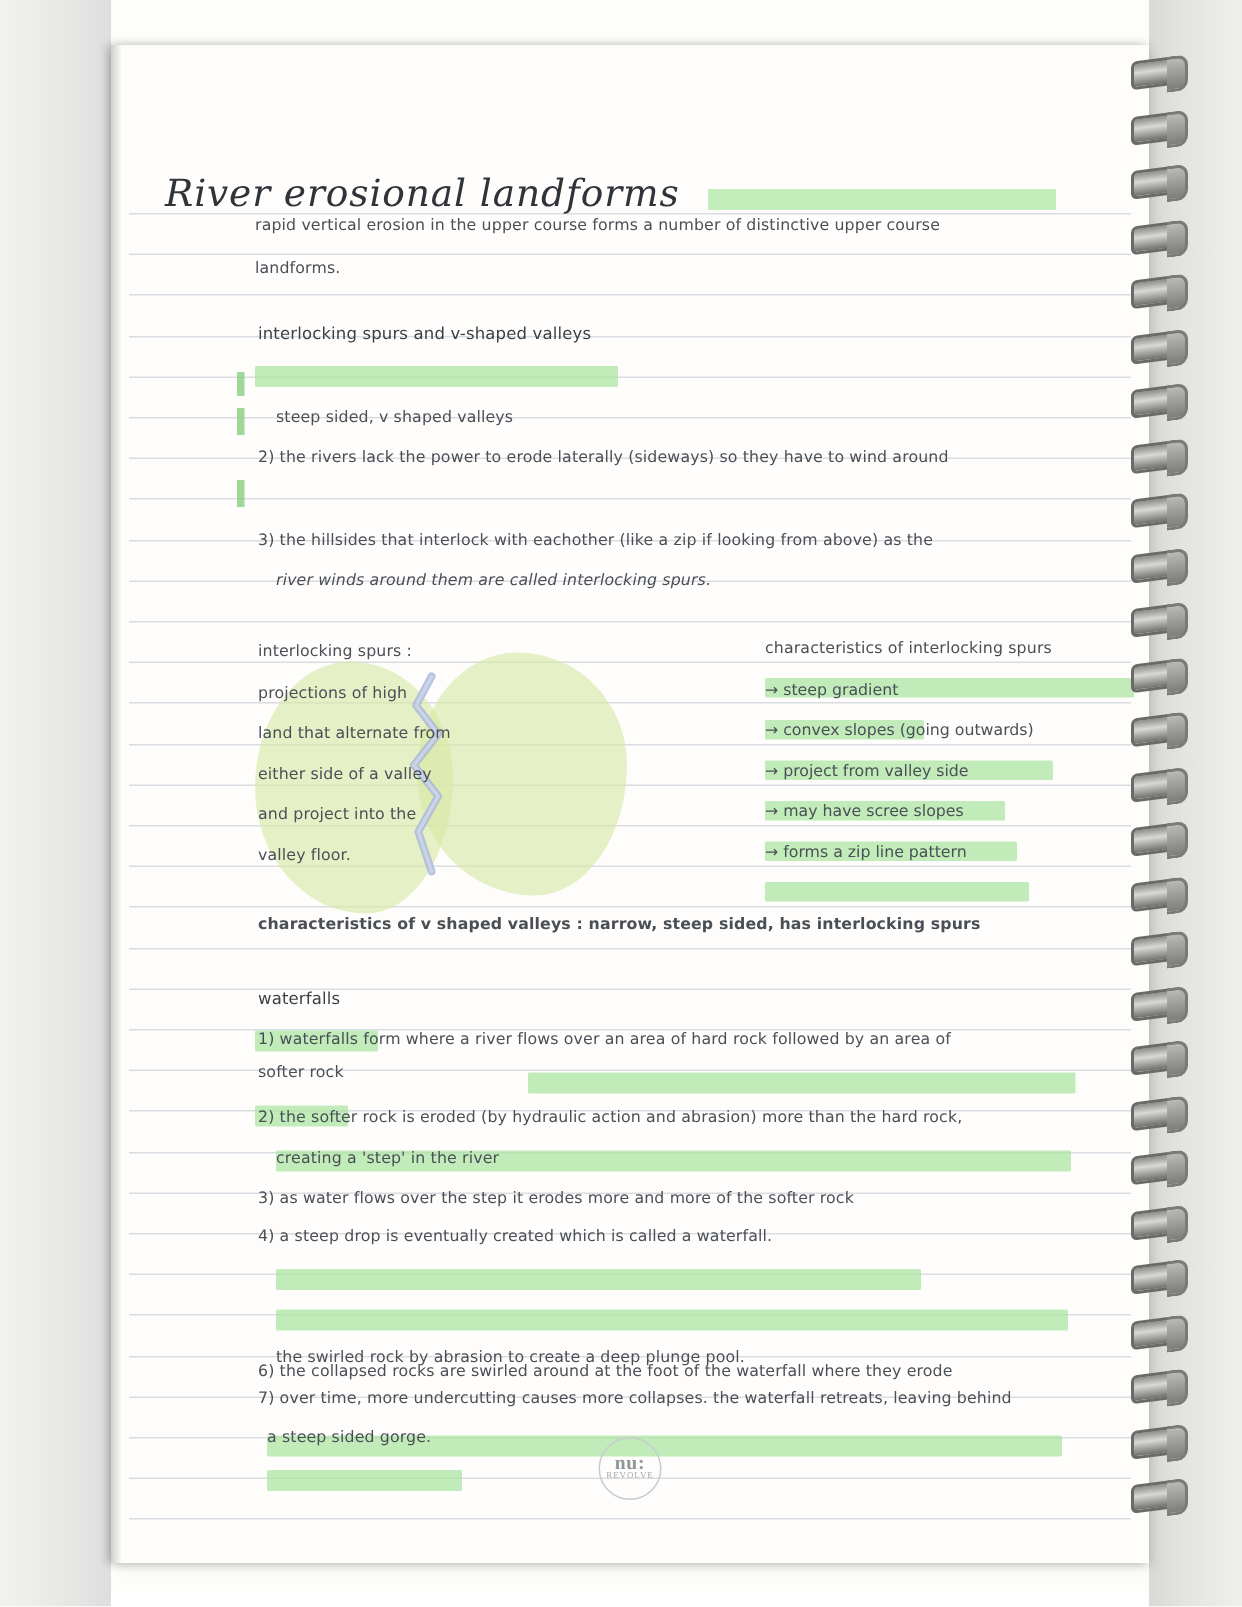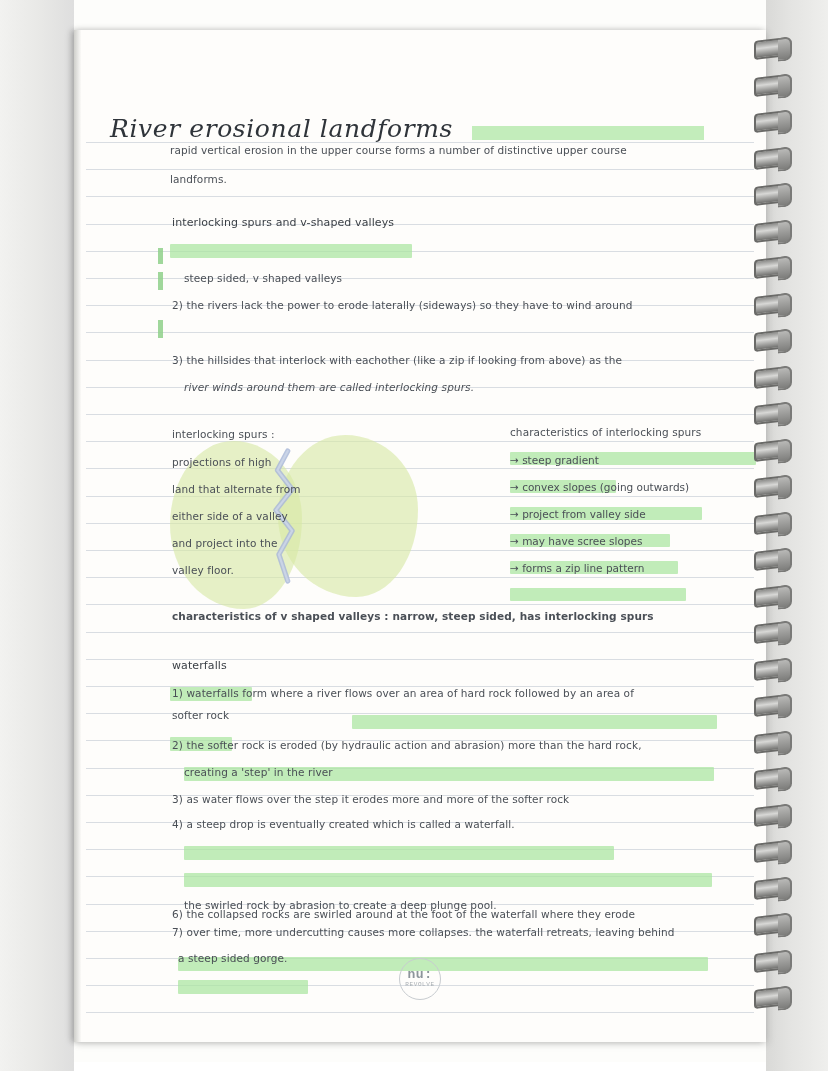--- a/index.html
+++ b/index.html
@@ -160,21 +160,21 @@
   }
   
   .logo {
     position: absolute;
     left: 50%;
     transform: translateX(-50%);
     bottom: 42px;
     text-align: center;
     color: #9aa2a8;
     font-size: 9px;
-    font-family: Liberation Mono, monospace;
+    font-family: Liberation Serif, serif;
   }
   .logo .nu {
     font-size: 13px;
     font-weight: bold;
     letter-spacing: 0.5px;
     color: #8d959b;
   }
   .logo-ring {
     width: 40px; height: 40px;
     border-radius: 50%;

